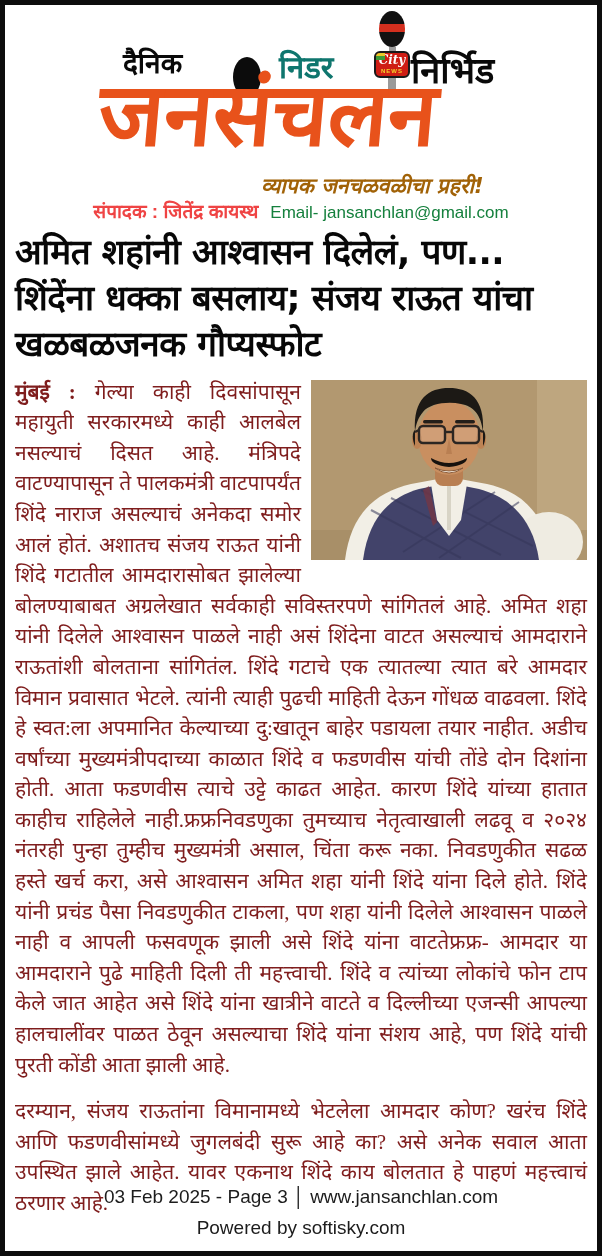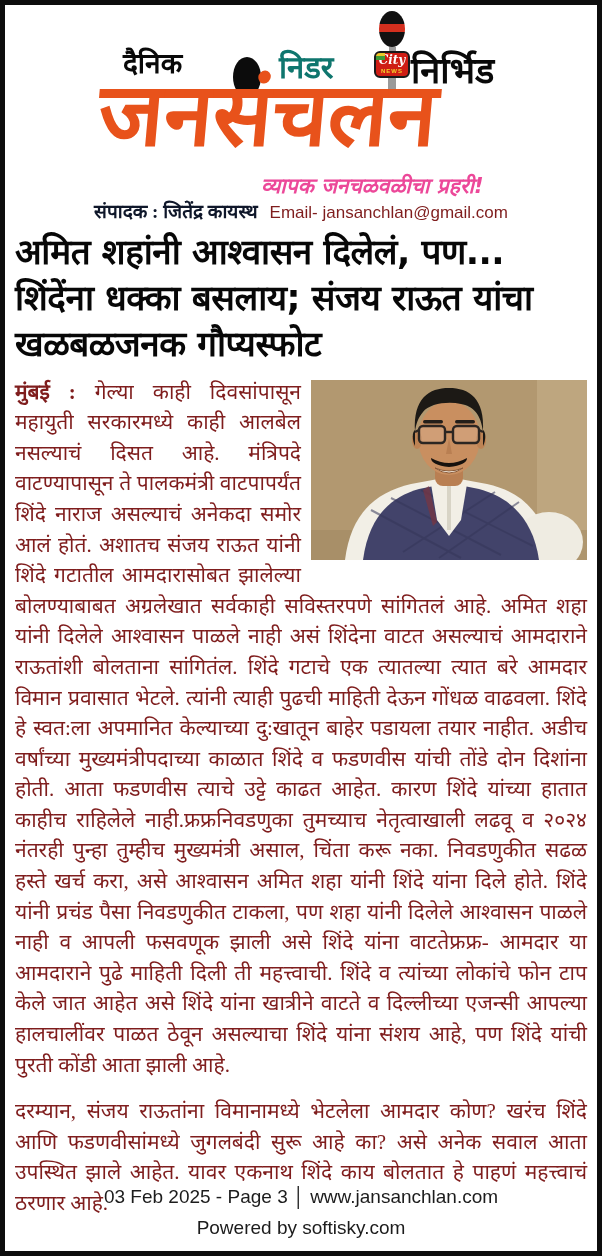--- a/index.html
+++ b/index.html
@@ -59,32 +59,32 @@
   .mic-stem-bottom { width:8px; height:16px; margin:0 auto; background:#9a9a9a; }
   .mh-logo {
     position:absolute; left:94px; top:58px; width:420px;
     font-size:88px; line-height:1.18; font-weight:bold;
     color:#e8521b; white-space:nowrap;
     font-family:"DejaVu Sans", sans-serif;
     transform:skewX(-5deg);
   }
   .mh-tagline {
     position:absolute; left:256px; top:166px;
-    font-size:21px; font-weight:bold; font-style:italic; color:#ec4899;
+    font-size:21px; font-weight:bold; font-style:italic; color:#a16207;
     font-family:"DejaVu Sans", sans-serif; white-space:nowrap;
   }
   .mh-editor-row {
     position:absolute; left:0; right:0; top:193px;
     display:flex; justify-content:center; align-items:baseline; gap:12px;
   }
   .mh-editor {
-    font-size:19px; font-weight:bold; color:#0f172a;
-    font-family:Liberation Serif, serif;
-  }
-  .mh-email { font-size:17px; color:#7f1d1d; }
+    font-size:19px; font-weight:bold; color:#ef4444;
+    font-family:Liberation Sans, sans-serif;
+  }
+  .mh-email { font-size:17px; color:#15803d; }
   
   .headline {
     margin:0 10px 0 10px;
     font-size:35px; font-weight:bold; color:#070707;
     line-height:1.32; letter-spacing:-0.5px;
     font-family:"DejaVu Sans", sans-serif;
   }
   
   .article {
     margin:9px 10px 0 10px;

